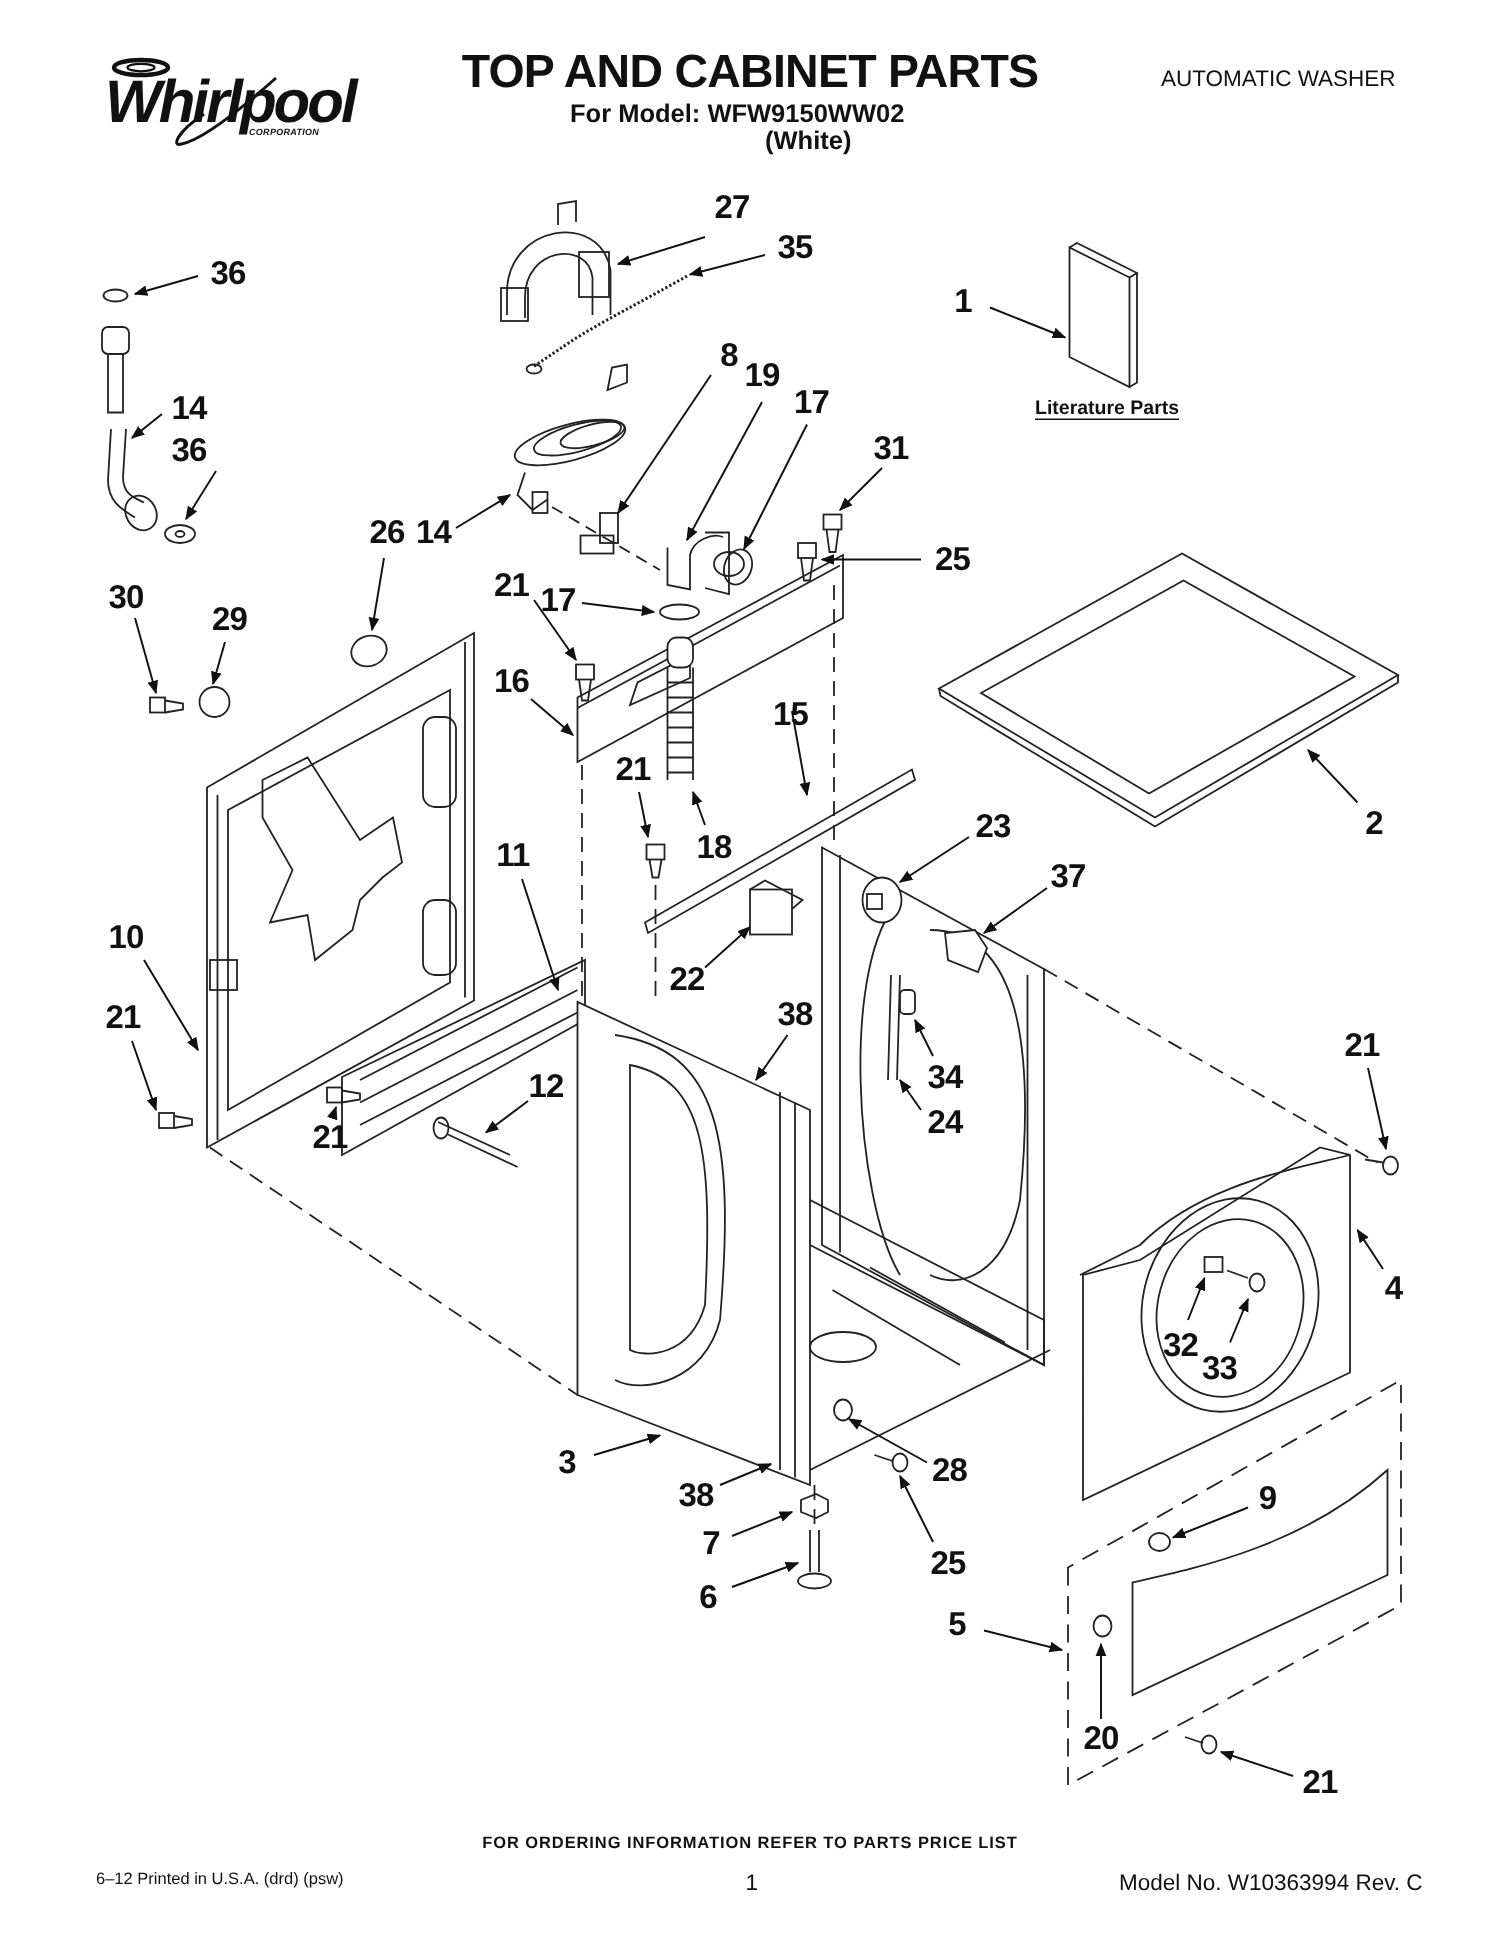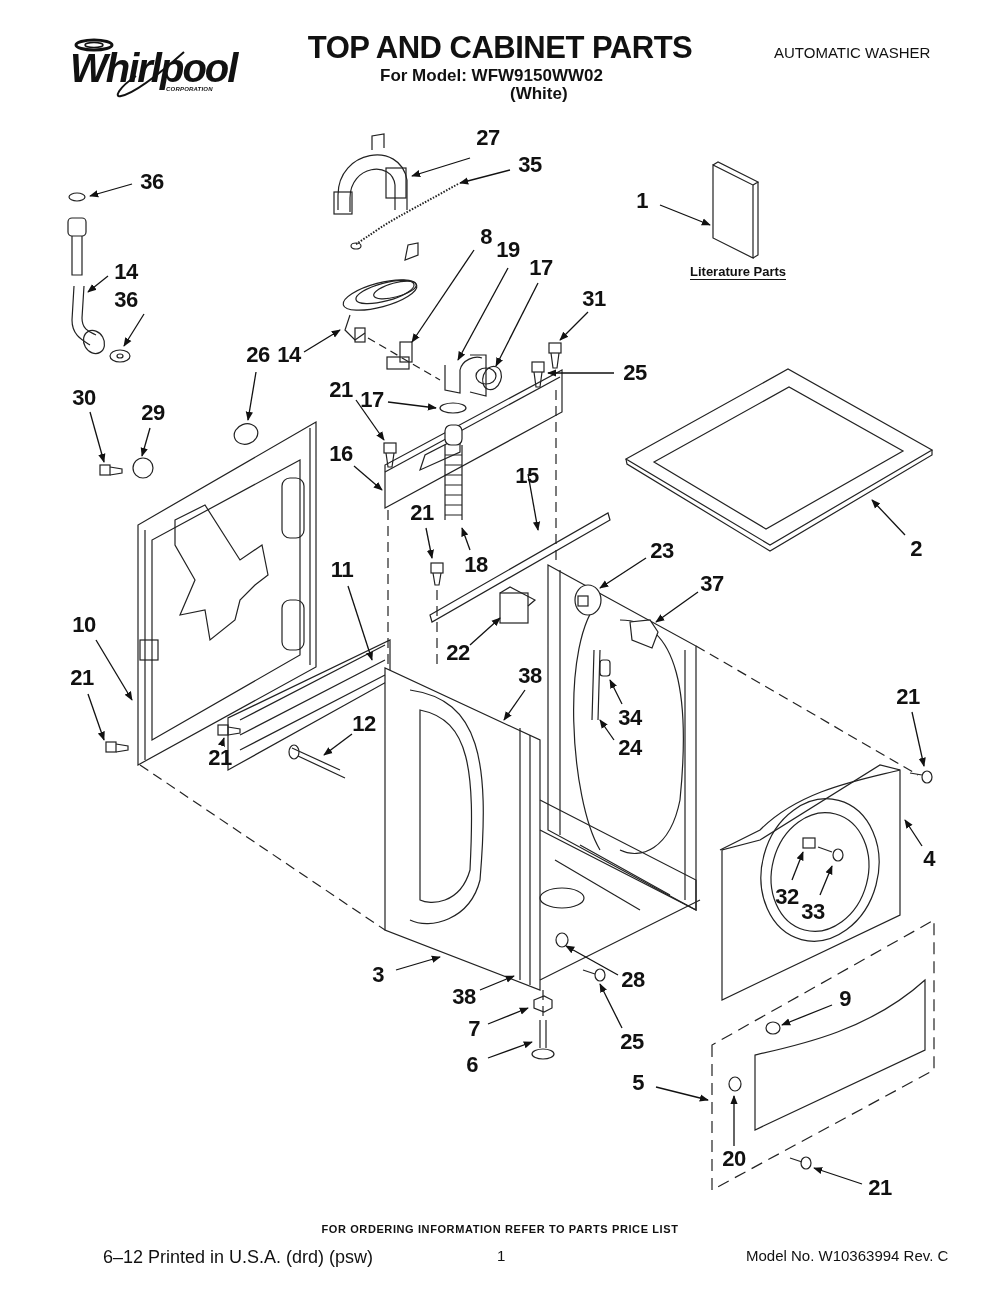--- a/index.html
+++ b/index.html
@@ -8,21 +8,21 @@
   .logo-word{position:absolute;left:4px;top:10px;font-family:"Liberation Sans",sans-serif;font-weight:bold;font-size:40px;letter-spacing:-2px;color:#111;line-height:1;}
   .logo-corp{position:absolute;left:100px;top:48px;font-size:6px;font-weight:bold;letter-spacing:0.2px;}
   .logo-swirl{position:absolute;left:0;top:0;width:160px;height:62px;}
   .title{position:absolute;left:300px;top:30px;width:400px;text-align:center;font-weight:bold;font-size:31px;letter-spacing:-0.5px;}
   .subtitle{position:absolute;left:380px;top:66px;font-weight:bold;font-size:17px;line-height:19px;}
   .subtitle2{position:absolute;left:510px;top:84px;font-weight:bold;font-size:17px;}
   .doctype{position:absolute;left:774px;top:44px;font-size:15px;}
   .lit-label{position:absolute;left:690px;top:264px;font-size:13px;font-weight:bold;border-bottom:1.5px solid #111;line-height:15px;}
   .callout{position:absolute;font-weight:bold;font-size:22px;line-height:1;transform:translate(-50%,-50%);white-space:nowrap;letter-spacing:-0.5px;}
   .footer-note{position:absolute;left:0;width:1000px;top:1223px;text-align:center;font-weight:bold;font-size:11px;letter-spacing:0.6px;}
-  .footer-left{position:absolute;left:64px;top:1247px;font-size:18px;margin-left:39px;}
+  .footer-left{position:absolute;left:64px;top:1247px;font-size:11px;}
   .footer-center{position:absolute;left:497px;top:1247px;font-size:15px;}
   .footer-right{position:absolute;left:746px;top:1247px;font-size:15px;}
   svg.diagram{position:absolute;left:0;top:0;}
 </style>
 </head>
 <body>
 
 <div class="logo">
   <svg class="logo-swirl" viewBox="0 0 160 62">
     <ellipse cx="28" cy="7" rx="18" ry="5" fill="none" stroke="#111" stroke-width="3"></ellipse>

